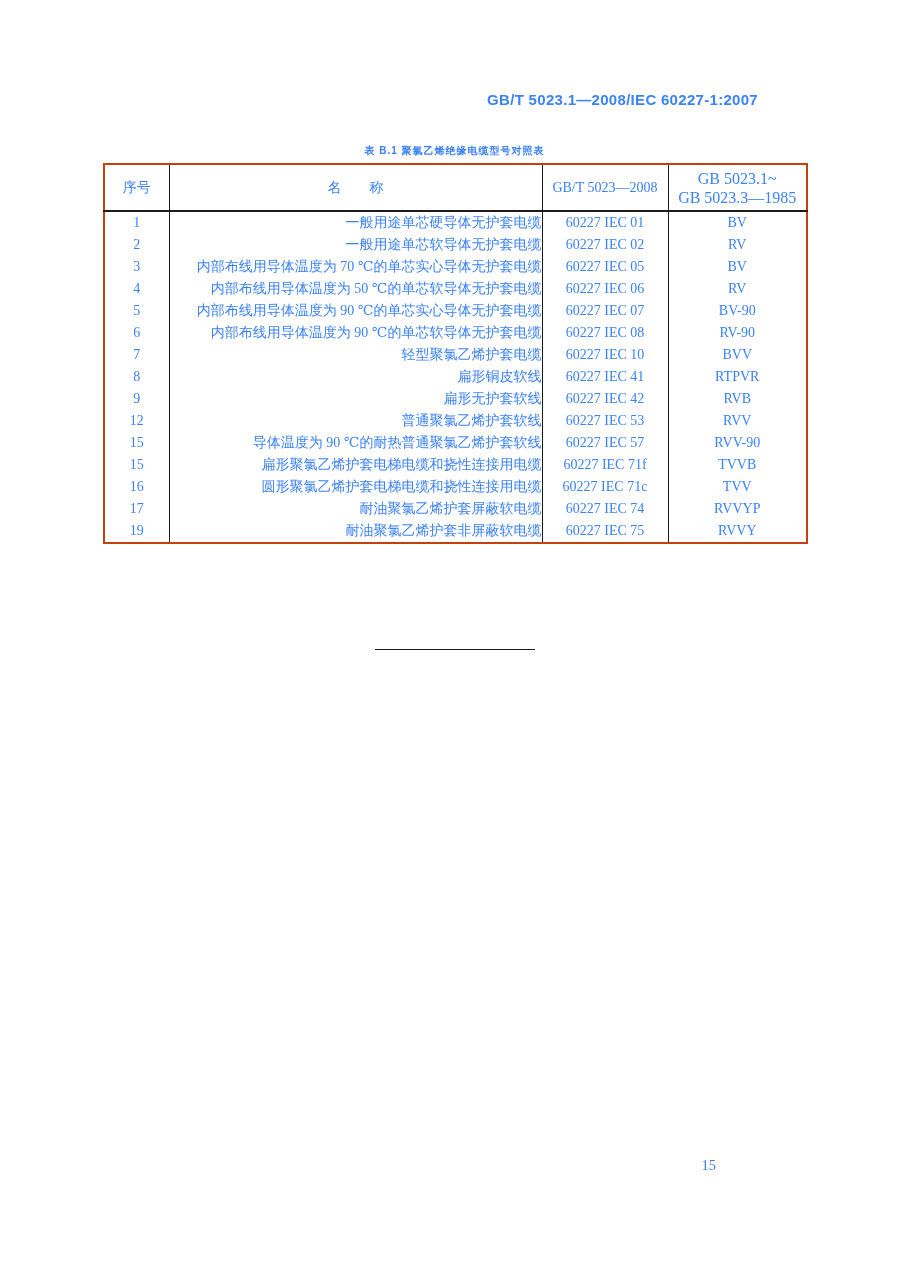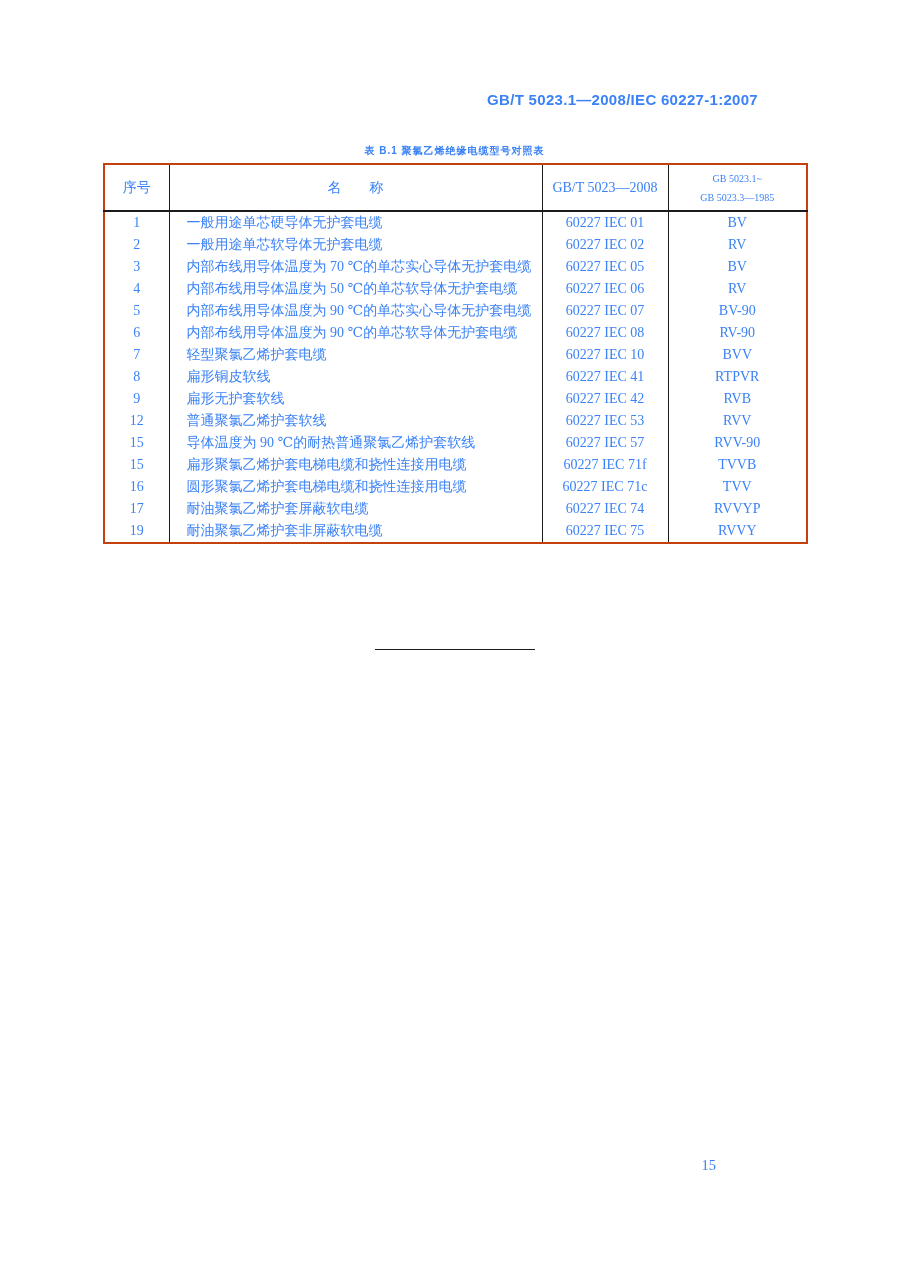--- a/index.html
+++ b/index.html
@@ -58,22 +58,22 @@
   th + th, td + td { border-left: 1px solid #1b1b1b; }
   tbody td {
     height: 22px;
     line-height: 22px;
     padding: 0;
     vertical-align: middle;
     text-align: center;
     white-space: nowrap;
     overflow: hidden;
   }
-  tbody td.name { text-align: left; padding-left: 17px; }
-  .hdr-two-line div { line-height: 19px; font-size: 10px; }
+  tbody td.name { text-align: right; padding-left: 17px; }
+  .hdr-two-line div { line-height: 19px; font-size: 16px; }
   .end-rule {
     position: absolute;
     top: 649px;
     left: 375px;
     width: 160px;
     height: 1px;
     background: #1b1b1b;
   }
   .page-number {
     position: absolute;

